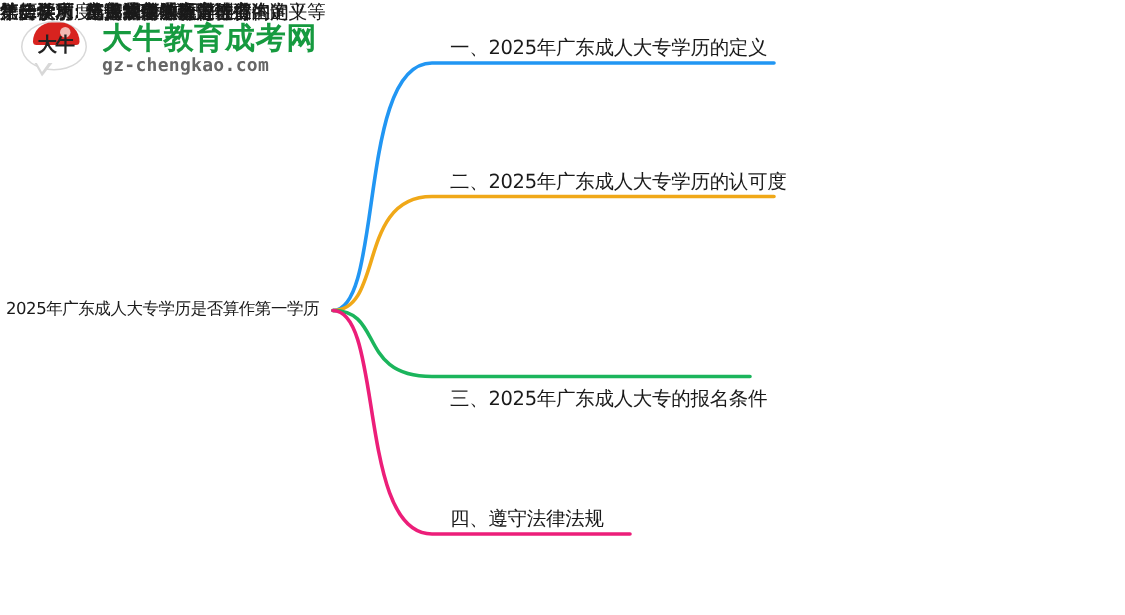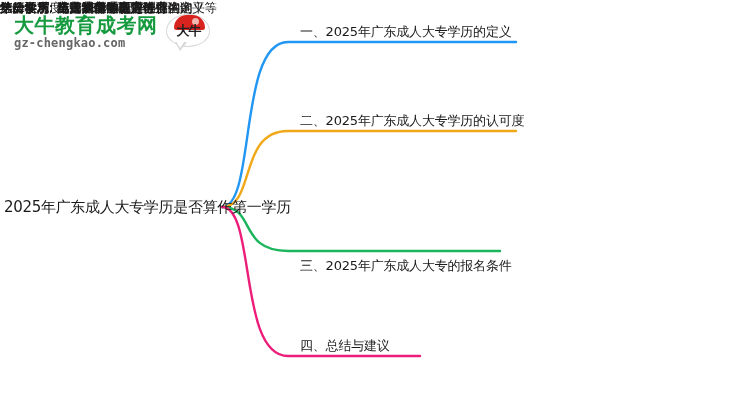--- a/index.html
+++ b/index.html
@@ -122,50 +122,50 @@
     left: 0; top: 0;
     width: 750px; height: 410px;
   }
   .node-label {
     position: absolute;
     white-space: nowrap;
     color: #1a1a1a;
     font-family: "DejaVu Sans", "Liberation Sans", sans-serif;
   }
   #root-label {
-    font-size: 15px;
+    font-size: 11px;
     left: 4px;
     top: 198px;
     letter-spacing: -0.3px;
   }
   .branch-label {
     font-size: 13px;
     letter-spacing: -0.2px;
   }
   .leaf-label {
     font-size: 12.5px;
     letter-spacing: -0.2px;
   }
 </style>
 </head>
 <body>
 
 <div id="root">
 
   <div id="logo">
-    <div id="logo-text">
-      <div id="logo-title">大牛教育成考网</div>
-      <div id="logo-sub">gz-chengkao.com</div>
-    </div>
     <div id="logo-mark">
       <div class="bubble"></div>
       <div class="bubble-tail"></div>
       <div class="red-cap"></div>
       <div class="red-dot"></div>
       <div class="mark-text"><span>大</span><span>牛</span></div>
+    </div>
+    <div id="logo-text">
+      <div id="logo-title">大牛教育成考网</div>
+      <div id="logo-sub">gz-chengkao.com</div>
     </div>
   </div>
 
   <svg id="map-svg" viewBox="0 0 750 410">
     <g id="connector-layer" fill="none" stroke-linecap="round">
         <path d="M 222 207 C 256 207, 238 42, 288 42 L 516 42" stroke="#2196f3" stroke-width="2.4" fill="none"></path>
         <path d="M 516 42 C 532 42, NaN undefined, NaN undefined L NaN undefined" stroke="#2196f3" stroke-width="2" fill="none"></path>
         <path d="M 516 42 C 532 42, NaN undefined, NaN undefined L NaN undefined" stroke="#2196f3" stroke-width="2" fill="none"></path>
         <path d="M 222 207 C 256 207, 238 131, 288 131 L 516 131" stroke="#f0a818" stroke-width="2.4" fill="none"></path>
         <path d="M 516 131 C 532 131, NaN undefined, NaN undefined L NaN undefined" stroke="#f0a818" stroke-width="2" fill="none"></path>
@@ -186,18 +186,18 @@
       <div class="node-label branch-label" style="left: 300px; top: 23px;">一、2025年广东成人大专学历的定义</div>
       <div class="node-label leaf-label">第二学历: 成人大专学历的性质</div>
       <div class="node-label leaf-label">第一学历: 与普通高等教育毕业生的平等</div>
       <div class="node-label branch-label" style="left: 300px; top: 112px; text-align: center;">二、2025年广东成人大专学历的认可度</div>
       <div class="node-label leaf-label">社会认可度: 选择菲鱼教育进行咨询</div>
       <div class="node-label leaf-label">法律权利: 全日制普通高等教育的定义</div>
       <div class="node-label branch-label" style="left: 300px; top: 232px; margin-top: 25px;">三、2025年广东成人大专的报名条件</div>
       <div class="node-label leaf-label">第一学历: 高中或中专毕业证书</div>
       <div class="node-label leaf-label">年龄要求: 年满18岁或已毕业</div>
       <div class="node-label leaf-label">第二学历: 遵守法律法规</div>
-      <div class="node-label branch-label" style="left: 300px; top: 337px;">四、总结与建议</div>
+      <div class="node-label branch-label" style="left: 300px; top: 337px;">四、遵守法律法规</div>
       <div class="node-label leaf-label">学历性质: 第二学历的认定</div>
       <div class="node-label leaf-label">年龄要求: 选择菲鱼教育进行咨询</div>
     </div>
 
 </div>
 
 </body></html>

